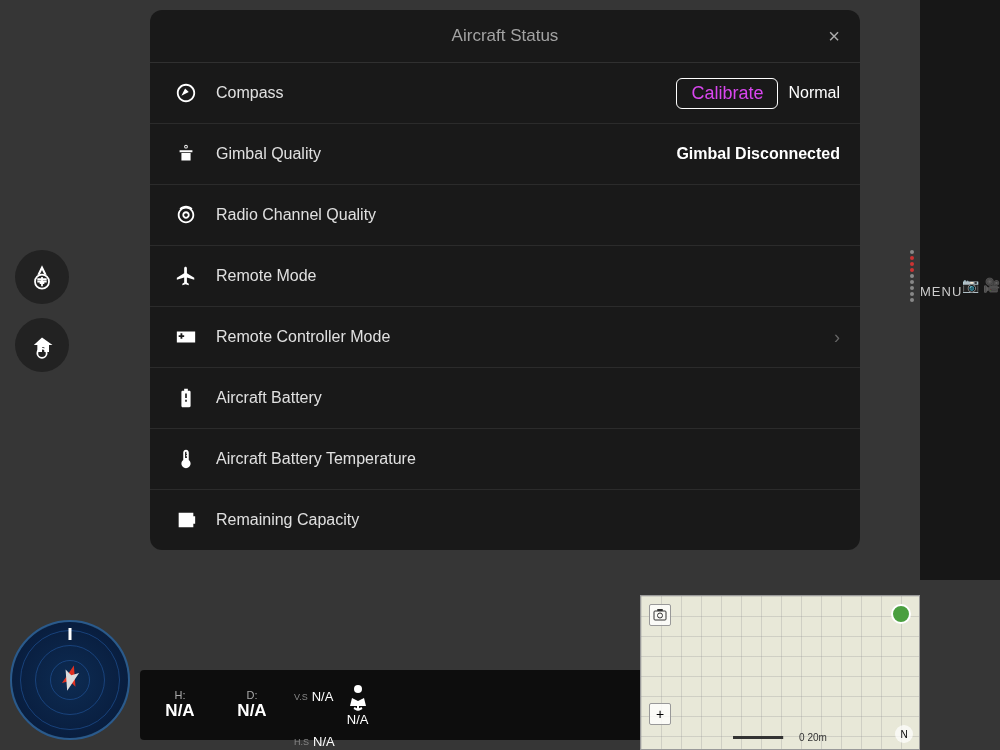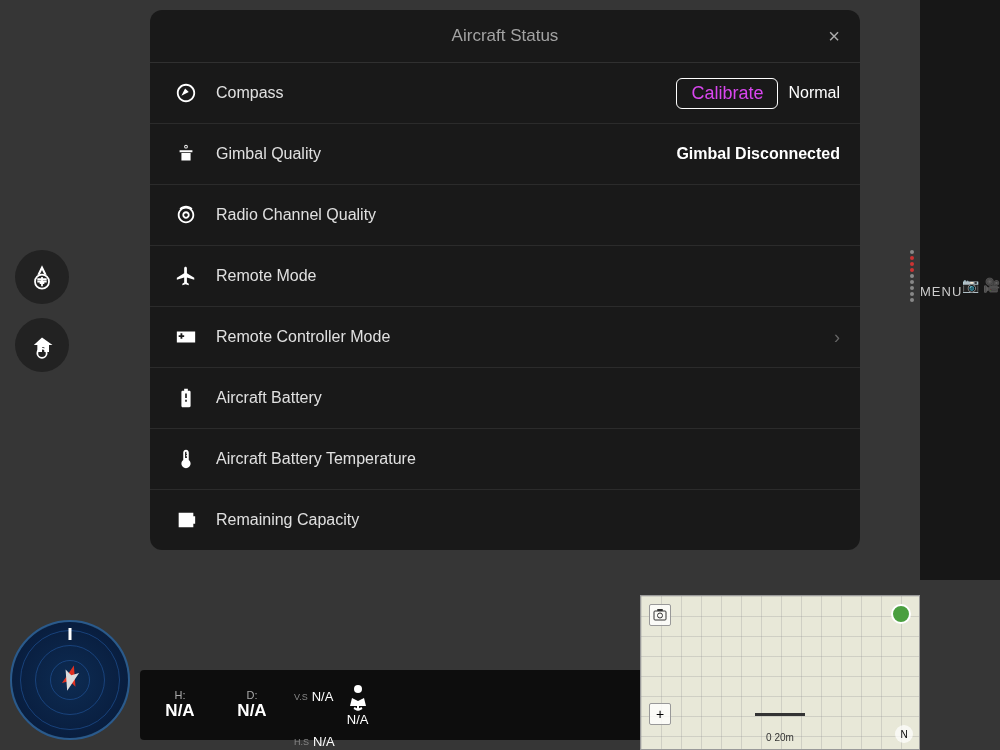--- a/index.html
+++ b/index.html
@@ -431,21 +431,21 @@
       font-size: 14px;
       cursor: pointer;
     }
 
     .map-scale {
       position: absolute;
       bottom: 6px;
       left: 50%;
       transform: translateX(-50%);
       display: flex;
-      flex-direction: column;
+      flex-direction: row;
       align-items: center;
       gap: 16px;
     }
 
     .map-scale-bar {
       width: 50px;
       height: 3px;
       background: #333;
       border: 1px solid #333;
     }

